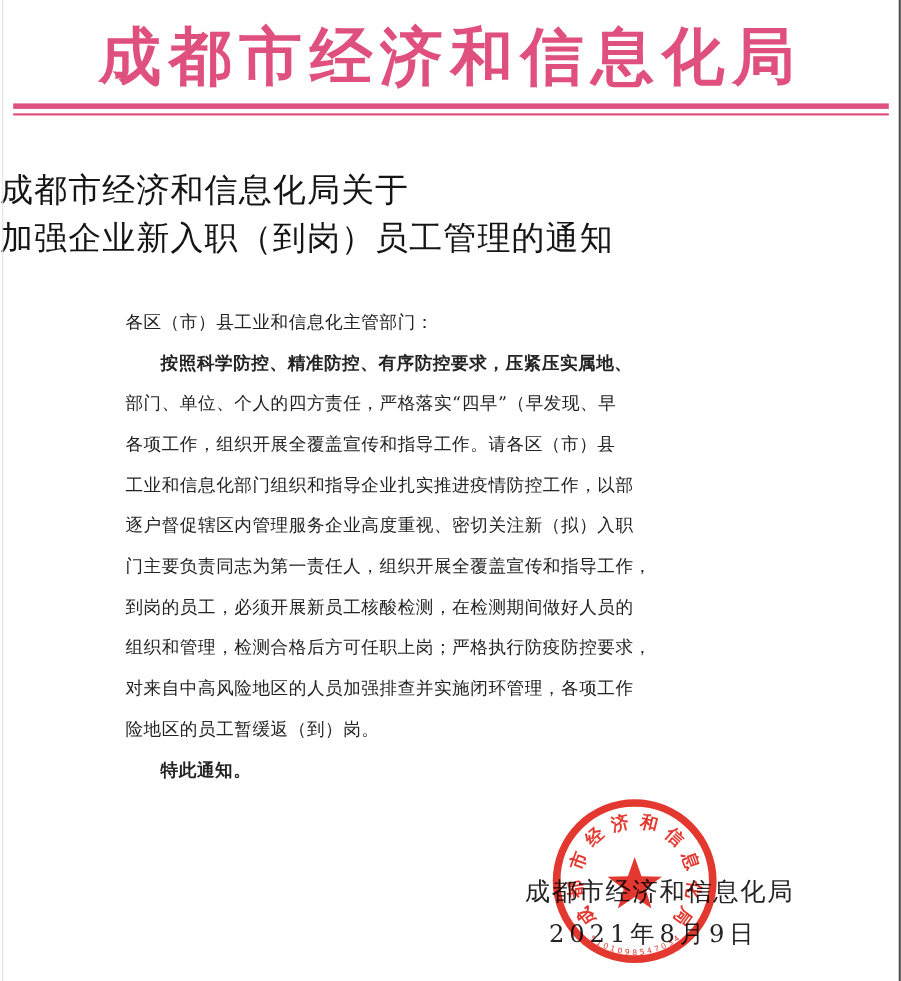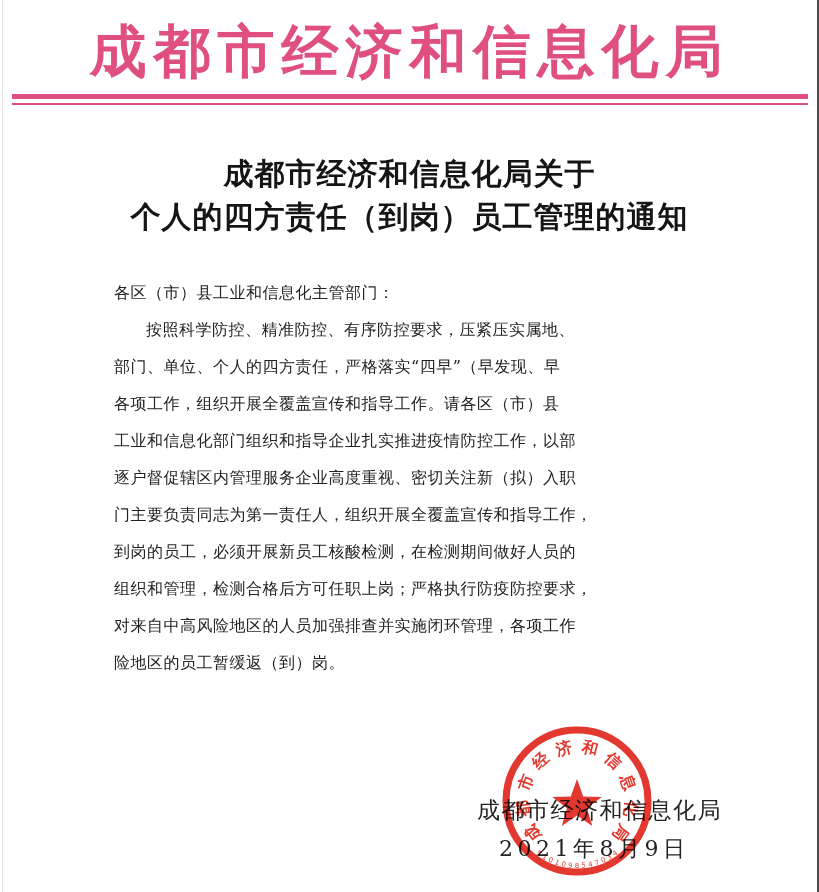--- a/index.html
+++ b/index.html
@@ -19,30 +19,30 @@
     text-align:center;font-size:57px;font-weight:bold;
     letter-spacing:7px;color:var(--pink);white-space:nowrap;
   }
   .head-rule{
     position:absolute;top:94px;left:12px;width:796px;height:4px;
     border-top:5px solid var(--pink);
     border-bottom:2px solid var(--pink);
   }
   .doc-title{
     position:absolute;top:152px;left:0;width:100%;
-    text-align:center;font-weight:bold;color:#151515;
+    font-weight:normal;color:#151515;
     font-size:30px;line-height:43px;letter-spacing:1px;
   }
   .body-text{
     position:absolute;left:114px;top:274px;width:602px;
     font-size:16px;line-height:37px;color:#232323;
     letter-spacing:0.5px;
   }
   .body-text .line{white-space:nowrap;}
-  .indent{text-indent:2em;}
+  .indent{text-indent:2em;font-weight:bold;}
 
   .sig-org{
     position:absolute;top:795px;left:477px;
     font-size:23px;letter-spacing:1.5px;color:#232323;white-space:nowrap;
   }
   .sig-date{
     position:absolute;top:834px;left:499px;
     font-size:22px;letter-spacing:4.5px;color:#232323;white-space:nowrap;
   }
 
@@ -67,35 +67,36 @@
 </head>
 <body>
 
 <div class="page">
 
   <div class="letterhead">成都市经济和信息化局</div>
   <div class="head-rule"></div>
 
   <div class="doc-title">
     <div>成都市经济和信息化局关于</div>
-    <div>个人的四方责任（到岗）员工管理的通知</div>
+    <div>加强企业新入职（到岗）员工管理的通知</div>
   </div>
 
   <div class="body-text">
     <div class="line">各区（市）县工业和信息化主管部门：</div>
     <div class="line indent">按照科学防控、精准防控、有序防控要求，压紧压实属地、</div>
     <div class="line">部门、单位、个人的四方责任，严格落实“四早”（早发现、早</div>
     <div class="line">各项工作，组织开展全覆盖宣传和指导工作。请各区（市）县</div>
     <div class="line">工业和信息化部门组织和指导企业扎实推进疫情防控工作，以部</div>
     <div class="line">逐户督促辖区内管理服务企业高度重视、密切关注新（拟）入职</div>
     <div class="line">门主要负责同志为第一责任人，组织开展全覆盖宣传和指导工作，</div>
     <div class="line">到岗的员工，必须开展新员工核酸检测，在检测期间做好人员的</div>
     <div class="line">组织和管理，检测合格后方可任职上岗；严格执行防疫防控要求，</div>
     <div class="line">对来自中高风险地区的人员加强排查并实施闭环管理，各项工作</div>
     <div class="line">险地区的员工暂缓返（到）岗。</div>
+    <div class="line indent">特此通知。</div>
   </div>
 
   <div class="sig-org">成都市经济和信息化局</div>
   <div class="sig-date">2021年8月9日</div>
 
   <svg class="seal" viewBox="0 0 160 160">
     <circle class="seal-ring" cx="80" cy="80" r="71"></circle>
     <polygon class="seal-star" points="80,58 86.2,75.5 104.7,76 90,87.2 95.3,105 80,94.5 64.7,105 70,87.2 55.3,76 73.8,75.5"></polygon>
     <g id="seal-arc">
         <text x="80" y="31" transform="rotate(-126 80 80)" class="seal-char">成</text>

